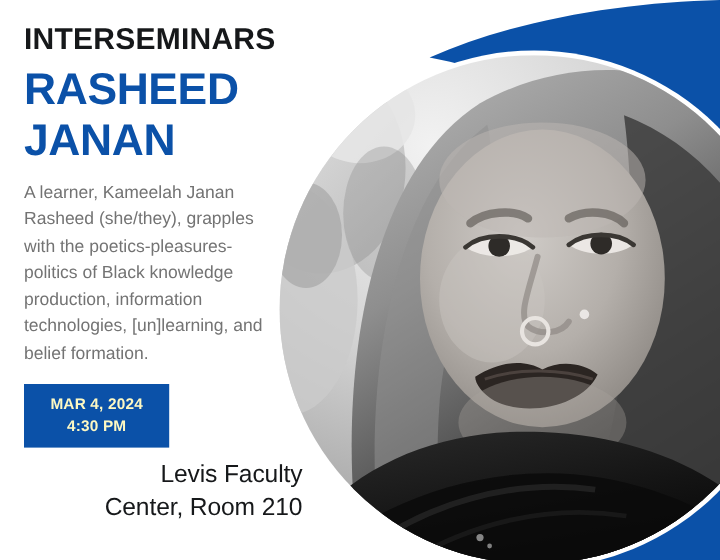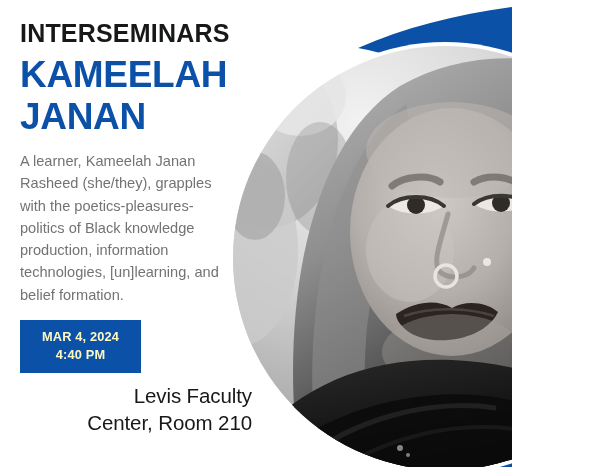--- a/index.html
+++ b/index.html
@@ -5,21 +5,21 @@
   html, body {
     margin: 0;
     padding: 0;
     background: #ffffff;
   }
   body {
     font-family: "Liberation Sans", sans-serif;
   }
   #poster {
     position: relative;
-    width: 512px;
+    width: 600px;
     height: 467px;
     background: #ffffff;
     overflow: hidden;
   }
 
   
   .graphic {
     position: absolute;
     top: 0;
     left: 0;
@@ -214,29 +214,29 @@
         <circle cx="408" cy="455" r="2" fill="#cfcfcf" opacity="0.6"></circle>
       </g>
     </svg>
   </div>
 
   <div class="content">
 
     <div class="series-title">INTERSEMINARS</div>
 
     <div class="speaker-name">
-      <span class="nm-line">KAMEELAH</span>
+      <span class="nm-line">RASHEED</span>
       <span class="nm-line">JANAN</span>
     </div>
 
     <p class="bio">A learner, Kameelah Janan Rasheed (she/they), grapples with the poetics-pleasures-politics of Black knowledge production, information technologies, [un]learning, and belief formation.</p>
 
     <div class="date-badge">
       <span class="badge-line">MAR 4, 2024</span>
-      <span class="badge-line">4:40 PM</span>
+      <span class="badge-line">4:30 PM</span>
     </div>
 
     <div class="venue">
       <span class="venue-line">Levis Faculty</span>
       <span class="venue-line">Center, Room 210</span>
     </div>
 
   </div>
 </div>
 

